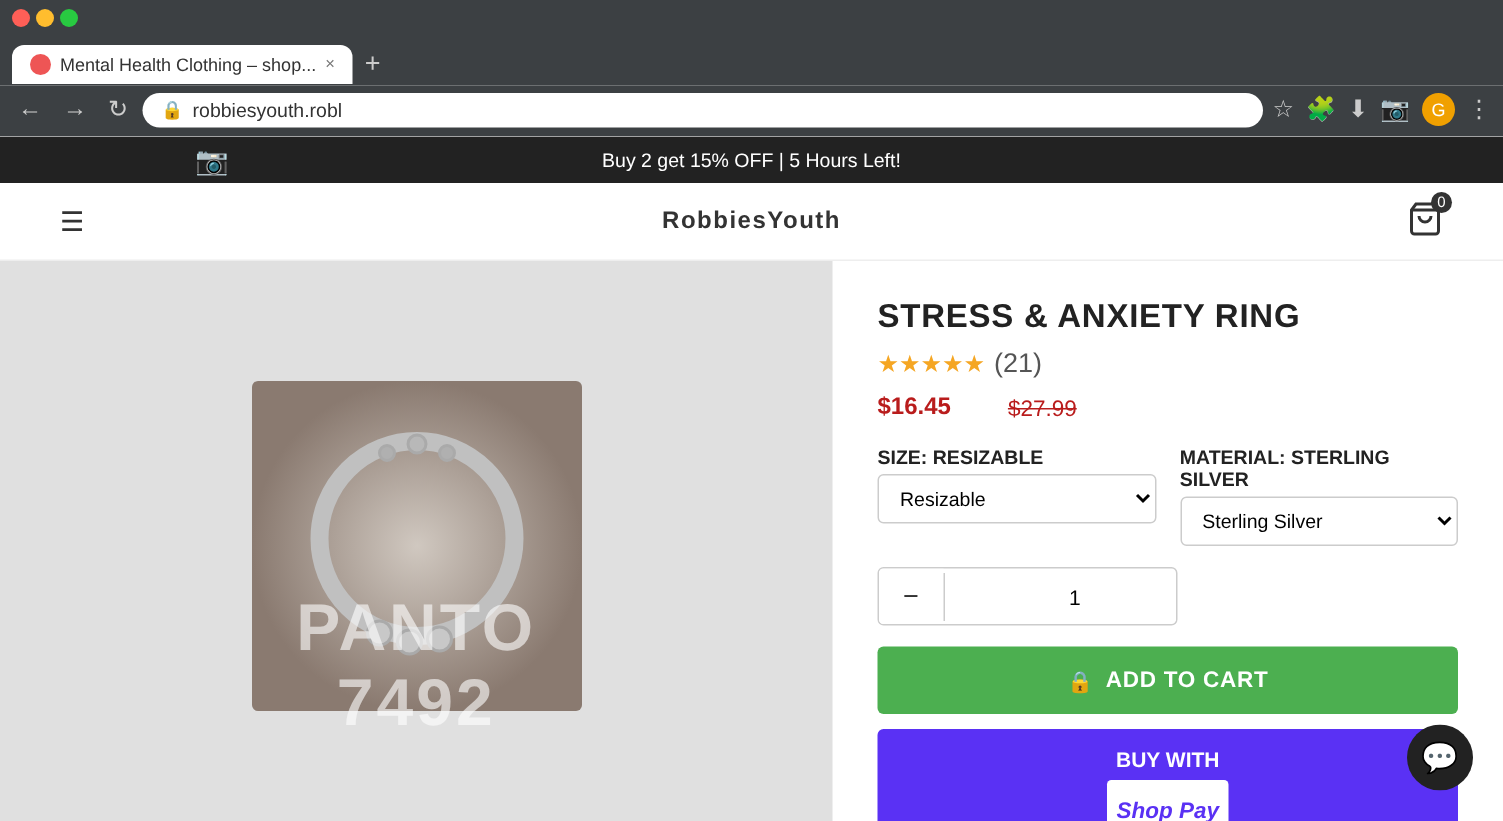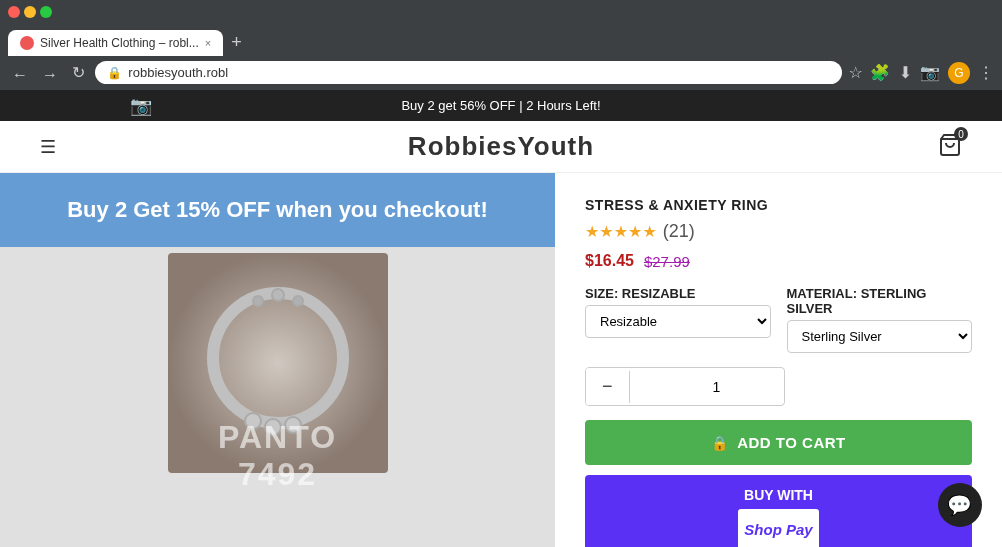--- a/index.html
+++ b/index.html
@@ -124,21 +124,21 @@
       padding: 12px 40px;
       border-bottom: 1px solid #eee;
       position: relative;
     }
     .hamburger-icon {
       font-size: 18px;
       cursor: pointer;
       color: #333;
     }
     .site-logo {
-      font-size: 26px;
+      font-size: 16px;
       font-weight: 600;
       color: #333;
       letter-spacing: 1px;
       position: absolute;
       left: 50%;
       transform: translateX(-50%);
     }
     .cart-icon-wrap {
       position: relative;
       cursor: pointer;
@@ -194,21 +194,21 @@
       justify-content: center;
     }
 
     
     .product-details-col {
       flex: 1;
       padding: 24px 30px;
       overflow-y: auto;
     }
     .product-title {
-      font-size: 14px;
+      font-size: 22px;
       font-weight: 600;
       color: #222;
       margin-bottom: 8px;
       letter-spacing: 0.5px;
     }
     .rating-row {
       display: flex;
       align-items: center;
       gap: 6px;
       margin-bottom: 10px;
@@ -226,23 +226,24 @@
       align-items: center;
       gap: 10px;
       margin-bottom: 16px;
     }
     .price-current {
       color: #b91c1c;
       font-size: 16px;
       font-weight: 600;
     }
     .price-original {
-      color: #a21caf;
+      color: #b91c1c;
       font-size: 15px;
       text-decoration: line-through;
+      margin-left: 28px;
     }
 
     .variant-section {
       display: flex;
       gap: 16px;
       margin-bottom: 14px;
     }
     .variant-group {
       flex: 1;
     }
@@ -371,21 +372,21 @@
   <div class="browser-controls">
     <button class="browser-btn btn-close"></button>
     <button class="browser-btn btn-minimize"></button>
     <button class="browser-btn btn-maximize"></button>
   </div>
 </div>
 
 <div class="tab-bar">
   <div class="tab">
     <span class="tab-favicon"></span>
-    <span>Silver Health Clothing – robl...</span>
+    <span>Mental Health Clothing – shop...</span>
     <span class="tab-close-icon">×</span>
   </div>
   <span class="tab-new">+</span>
 </div>
 
 <div class="address-bar-row">
   <button class="nav-btn">←</button>
   <button class="nav-btn">→</button>
   <button class="nav-btn">↻</button>
   <div class="address-bar">
@@ -400,41 +401,40 @@
     <div class="profile-icon">G</div>
     <span class="toolbar-icon">⋮</span>
   </div>
 </div>
 
 <div class="site-wrapper">
 
   <div style="position:relative; display:flex; align-items:center; justify-content:center;">
     <div class="announcement-bar" style="width:100%;">
       <span style="position:absolute;left:130px;font-size:18px;">📷</span>
-      <span>Buy 2 get 56% OFF | 2 Hours Left!</span>
+      <span>Buy 2 get 15% OFF | 5 Hours Left!</span>
     </div>
   </div>
 
   <div class="site-header">
     <span class="hamburger-icon">☰</span>
     <span class="site-logo">RobbiesYouth</span>
     <div class="cart-icon-wrap">
       <svg width="24" height="24" viewBox="0 0 24 24" fill="none" stroke="#333" stroke-width="2">
         <path d="M6 2L3 6v14a2 2 0 002 2h14a2 2 0 002-2V6l-3-4z"></path>
         <line x1="3" y1="6" x2="21" y2="6"></line>
         <path d="M16 10a4 4 0 01-8 0"></path>
       </svg>
       <span class="cart-badge">0</span>
     </div>
   </div>
 
   <div class="product-layout">
 
     <div class="product-image-col">
-      <div class="product-promo-overlay">Buy 2 Get 15% OFF when you checkout!</div>
       <div class="ring-container">
 
         <svg width="220" height="220" viewBox="0 0 220 220">
 
           <defs>
             <radialGradient id="bg" cx="50%" cy="50%" r="50%">
               <stop offset="0%" stop-color="#d0c8c0"></stop>
               <stop offset="100%" stop-color="#8a7a70"></stop>
             </radialGradient>
           </defs>
@@ -444,21 +444,21 @@
 
           <circle cx="110" cy="42" r="6" fill="#b8b8b8" stroke="#aaa" stroke-width="2"></circle>
           <circle cx="90" cy="48" r="5" fill="#b0b0b0" stroke="#aaa" stroke-width="2"></circle>
           <circle cx="130" cy="48" r="5" fill="#b0b0b0" stroke="#aaa" stroke-width="2"></circle>
 
           <circle cx="85" cy="168" r="8" fill="#c8c8c8" stroke="#aaa" stroke-width="2"></circle>
           <circle cx="105" cy="174" r="8" fill="#c8c8c8" stroke="#aaa" stroke-width="2"></circle>
           <circle cx="125" cy="172" r="8" fill="#c8c8c8" stroke="#aaa" stroke-width="2"></circle>
         </svg>
 
-        <div style="position:absolute;bottom:60px;left:0;right:0;text-align:center;font-size:32px;font-weight:900;color:rgba(255,255,255,0.6);letter-spacing:2px;">PANTO<br>7492</div>
+        <div style="position:absolute;bottom:60px;left:0;right:0;text-align:center;font-size:44px;font-weight:900;color:rgba(255,255,255,0.6);letter-spacing:2px;">PANTO<br>7492</div>
       </div>
     </div>
 
     <div class="product-details-col">
 
       <h1 class="product-title">STRESS &amp; ANXIETY RING</h1>
 
       <div class="rating-row">
         <span class="stars">★★★★★</span>
         <span class="review-count">(21)</span>

